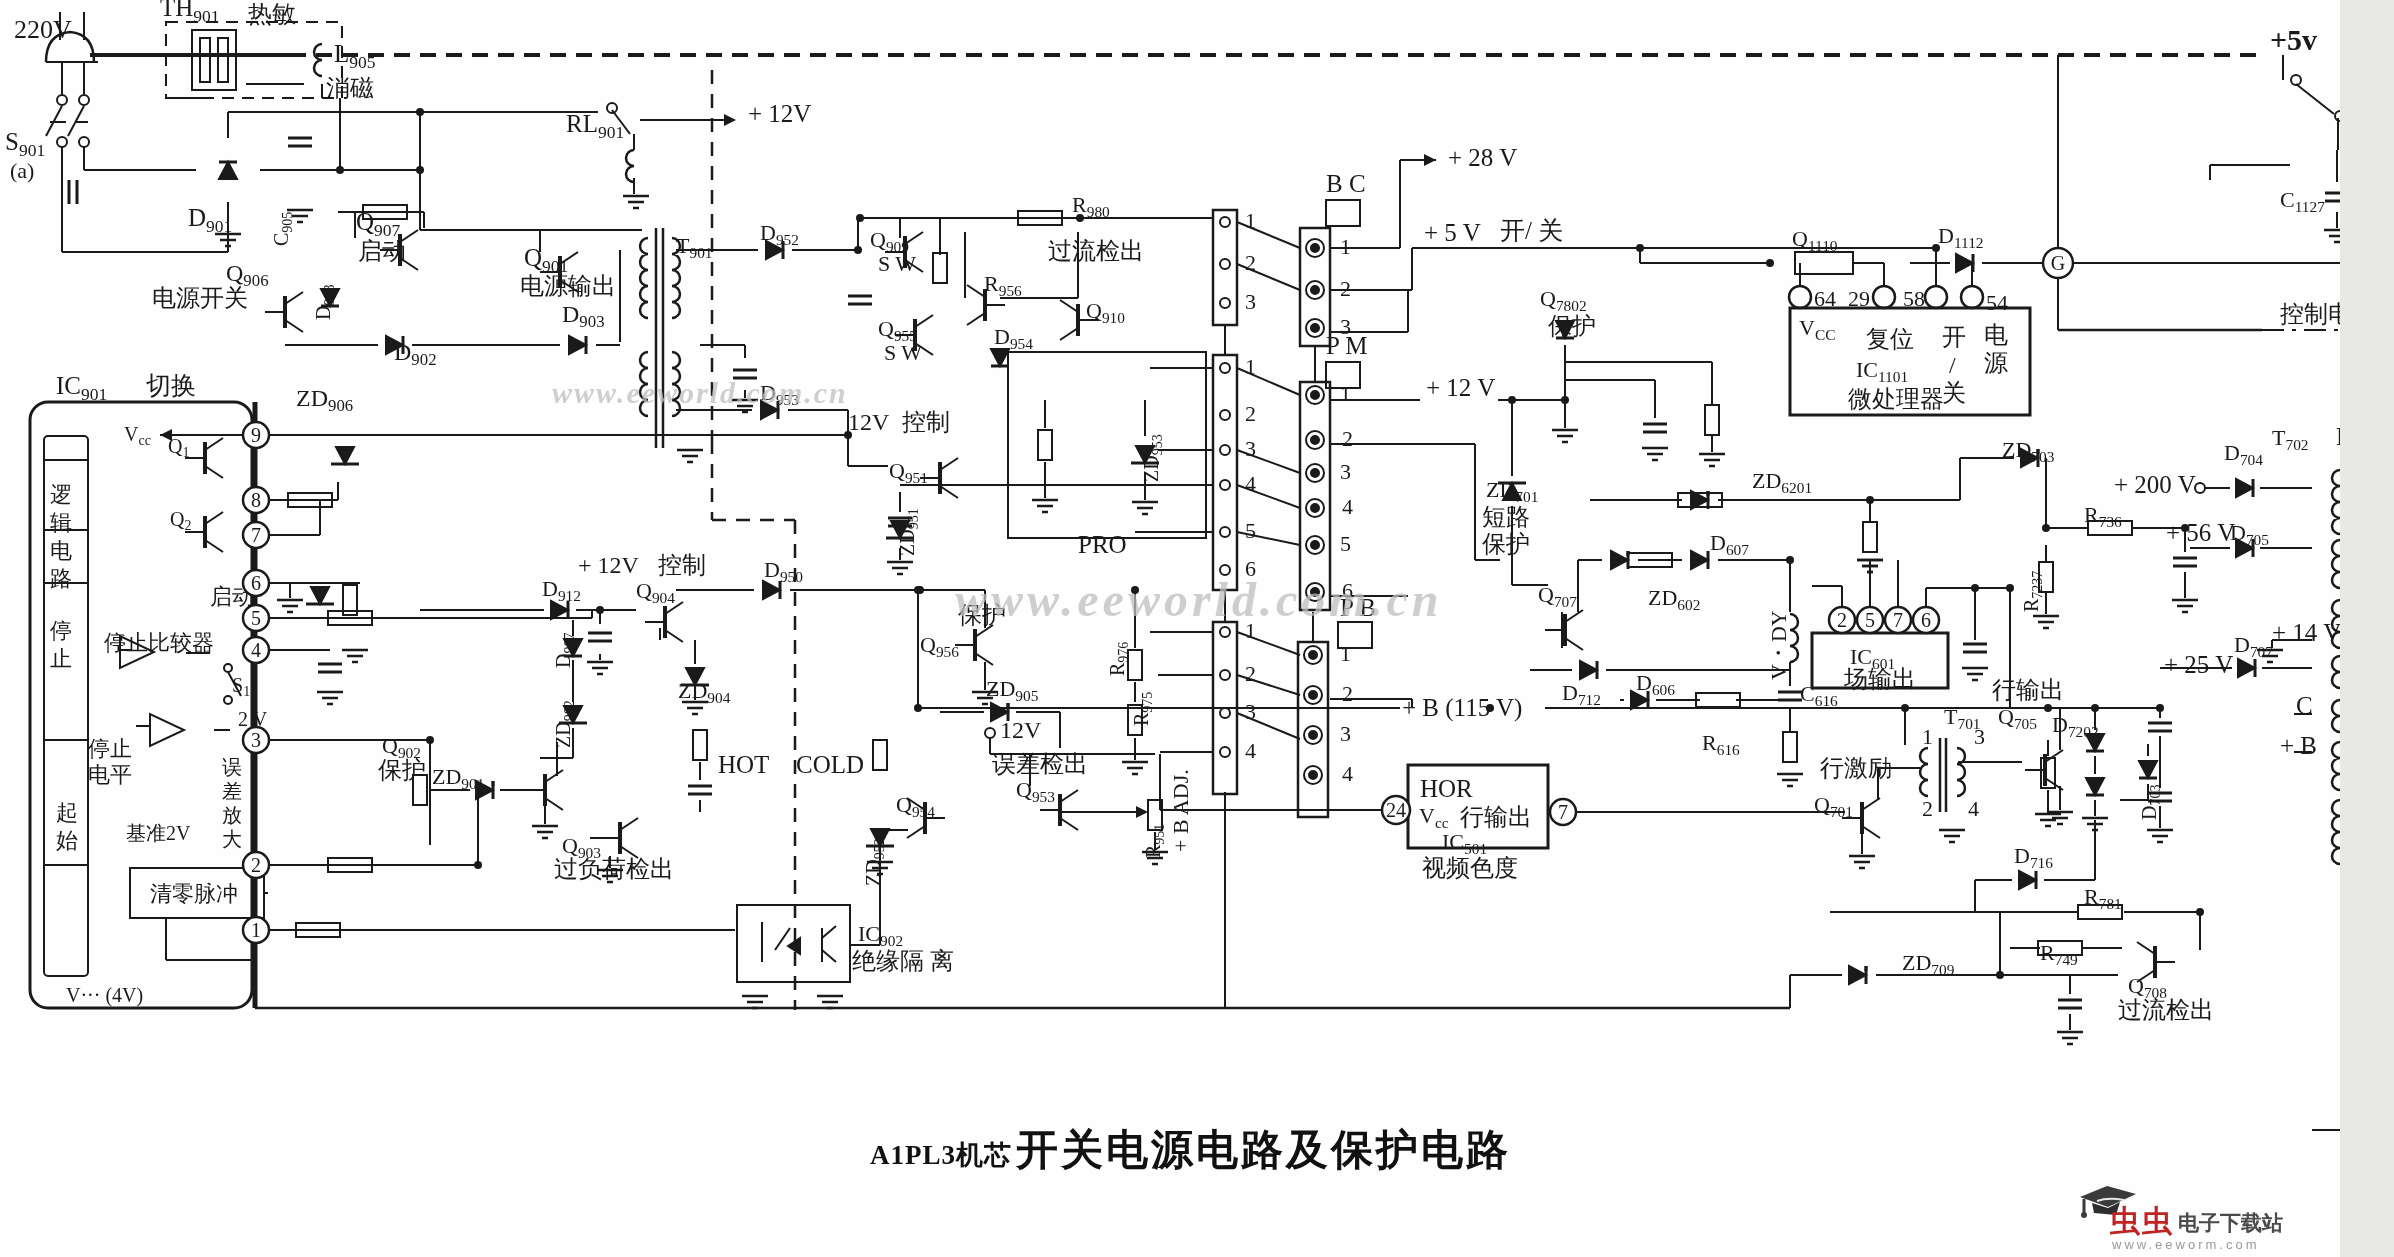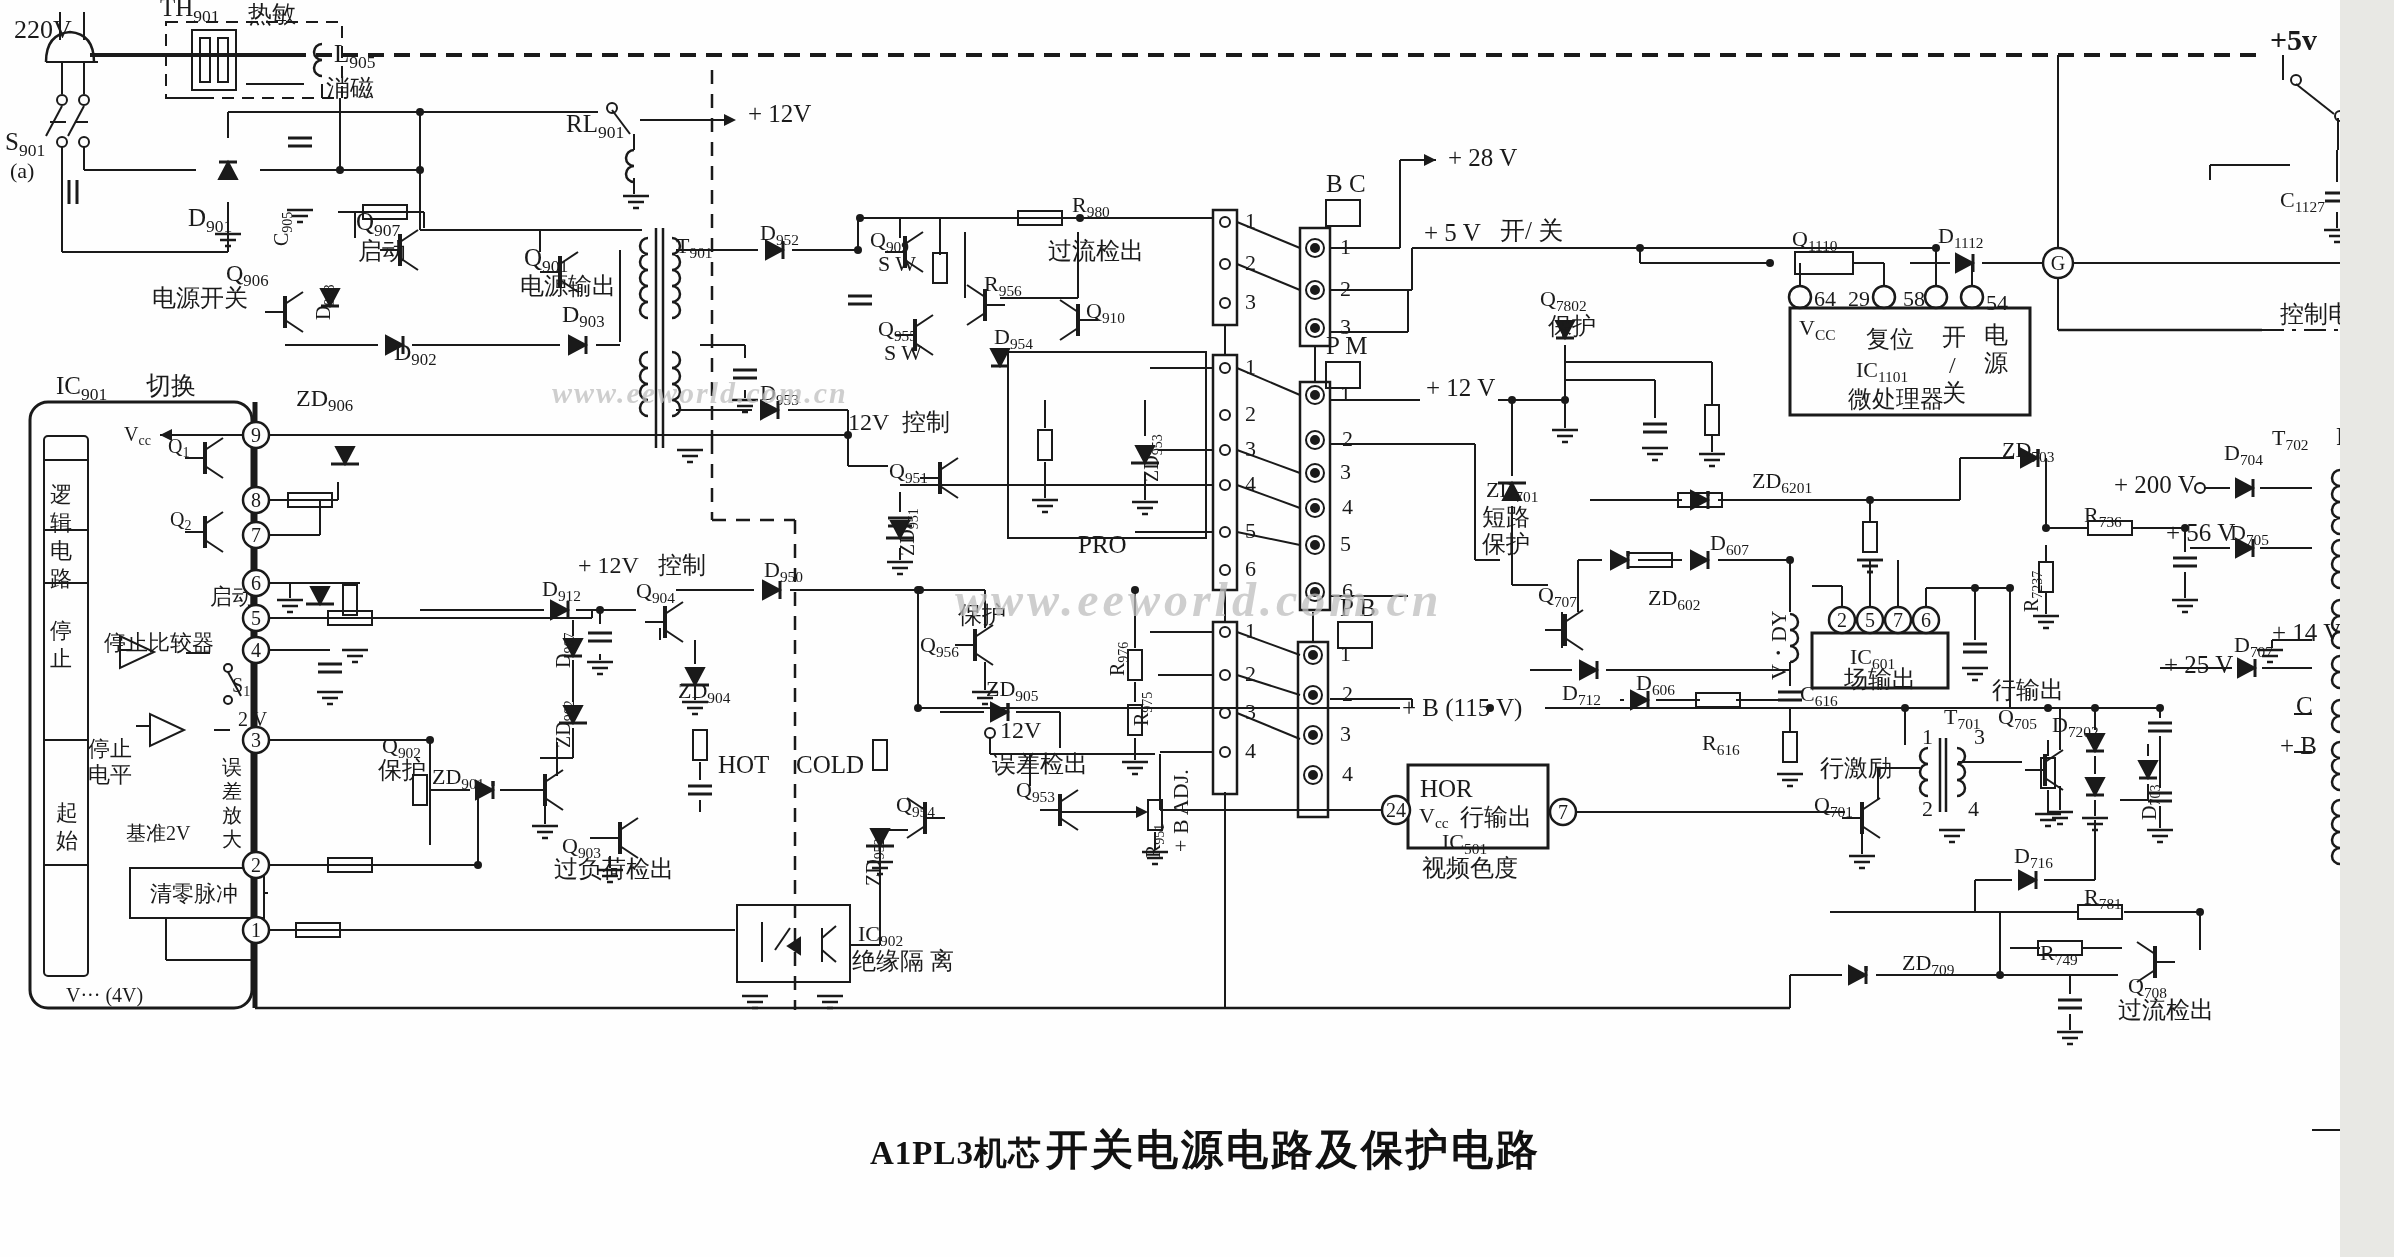--- a/index.html
+++ b/index.html
@@ -2,21 +2,21 @@
 <html><head>
 <meta charset="utf-8">
 <style>
   html,body{margin:0;padding:0;background:#e8e8e4;}
   .sheet{position:relative;width:2340px;height:1257px;background:#fefefe;overflow:hidden;
          font-family:"Liberation Serif","DejaVu Serif",serif;}
   svg{position:absolute;left:0;top:0;}
   .overlay{position:absolute;white-space:nowrap;}
   .wm{color:#bfbfbf;font-family:"Liberation Serif","DejaVu Serif",serif;font-weight:bold;opacity:.75;letter-spacing:2px;font-style:italic;}
   .title-row{position:absolute;left:870px;top:1122px;color:#111;}
-  .title-prefix{font-size:33px;font-weight:bold;letter-spacing:1px;vertical-align:baseline;}
+  .title-prefix{font-size:27px;font-weight:bold;letter-spacing:1px;vertical-align:baseline;}
   .title-main{font-size:42px;font-weight:bold;letter-spacing:3px;margin-left:4px;}
   .logo{position:absolute;right:4px;bottom:2px;width:250px;height:62px;}
   .logo .brand{position:absolute;left:24px;top:8px;color:#c32222;font-size:30px;font-weight:bold;letter-spacing:2px;font-family:"Liberation Sans",sans-serif;}
   .logo .site{position:absolute;left:92px;top:16px;color:#4a4a4a;font-size:21px;font-weight:bold;font-family:"Liberation Sans",sans-serif;}
   .logo .url{position:absolute;left:26px;top:44px;color:#9a9a9a;font-size:13px;letter-spacing:3px;font-family:"Liberation Sans",sans-serif;}
   .cap-icon{position:absolute;left:-14px;top:-12px;width:70px;height:40px;}
 </style>
 </head>
 <body>
 
@@ -1333,13 +1333,25 @@
       </g>
     </svg>
 
   <div class="overlay wm" style="left:552px;top:376px;font-size:30px;">www.eeworld.com.cn</div>
   <div class="overlay wm" style="left:955px;top:572px;font-size:48px;letter-spacing:4px;">www.eeworld.com.cn</div>
 
   <div class="title-row">
     <span class="title-prefix">A1PL3机芯</span><span class="title-main">开关电源电路及保护电路</span>
   </div>
 
+  <div class="logo">
+    <svg class="cap-icon" viewBox="0 0 70 40">
+      <polygon points="8,16 35,5 64,13 36,26" fill="#3b3b3b"></polygon>
+      <polygon points="20,22 22,32 44,34 48,21 36,27" fill="#2e2e2e"></polygon>
+      <path d="M12 18 L12 32" stroke="#3b3b3b" stroke-width="3" fill="none"></path>
+      <circle cx="12" cy="34" r="3" fill="#3b3b3b"></circle>
+      <path d="M25 20 Q36 16 52 19" stroke="#e8e8e8" stroke-width="2" fill="none"></path>
+    </svg>
+    <span class="brand">虫虫</span>
+    <span class="site">电子下载站</span>
+    <span class="url">www.eeworm.com</span>
+  </div>
 </div>
 
 </body></html>

